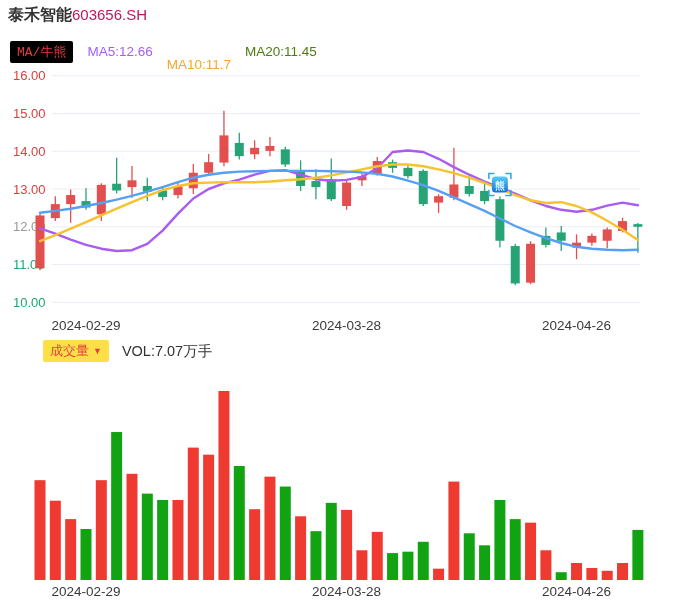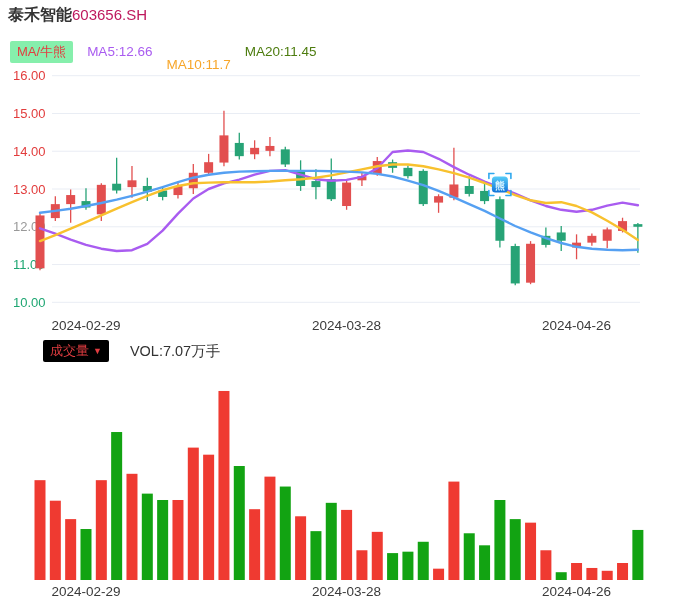--- a/index.html
+++ b/index.html
@@ -4,21 +4,21 @@
 <style>
   html,body{margin:0;padding:0;background:#fff;}
   .stage{position:relative;width:686px;height:606px;background:#fff;overflow:hidden;
          font-family:"Liberation Sans","DejaVu Sans",sans-serif;}
   .hdr{position:absolute;left:8px;top:5px;display:flex;align-items:baseline;}
   .stock-name{font-size:16px;font-weight:bold;color:#333;}
   .stock-code{font-size:15px;color:#be185d;}
   .legend{position:absolute;left:10px;top:31px;display:flex;align-items:center;gap:14px;font-size:13.5px;}
   .chip{display:inline-flex;align-items:center;gap:4px;padding:2px 7px;border-radius:2px;font-size:13px;}
   .vol-hdr{position:absolute;left:43px;top:340px;display:flex;align-items:center;font-size:13px;}
-  .vol-text{margin-left:21px;font-size:14.5px;color:#333;}
+  .vol-text{margin-left:13px;font-size:14.5px;color:#333;}
   .tri{font-size:9px;line-height:1;}
   svg{position:absolute;left:0;top:0;}
   svg text{font-family:"Liberation Sans","DejaVu Sans",sans-serif;}
 </style>
 </head>
 <body>
 
 <div class="stage">
 
   <svg id="chart-svg" width="686" height="606" viewBox="0 0 686 606">
@@ -191,29 +191,29 @@
         <text x="576.55" y="596" font-size="13.5" fill="#3a3a3a" text-anchor="middle">2024-04-26</text>
       </g>
   </svg>
 
   <div class="hdr">
     <span class="stock-name">泰禾智能</span>
     <span class="stock-code">603656.SH</span>
   </div>
 
   <div class="legend">
-    <span class="chip" style="color: rgb(226, 61, 65); background: #86efac;">
+    <span class="chip" style="color: rgb(226, 61, 65); background: #000000; font-family: Liberation Mono, monospace;">
       <span>MA/牛熊</span>
     </span>
     <span style="color: rgb(169, 92, 240);">MA5:12.66</span>
     <span style="color: rgb(247, 166, 42); margin-top: 26px;">MA10:11.7</span>
     <span style="color: #4d7c0f;">MA20:11.45</span>
   </div>
 
   <div class="vol-hdr">
-    <span class="chip" style="color: rgb(226, 61, 65); background: #000000;">
+    <span class="chip" style="color: rgb(226, 61, 65); background: #fde047;">
       <span>成交量</span>
       <span class="tri">▼</span>
     </span>
     <span class="vol-text">VOL:7.07万手</span>
   </div>
 
 </div>
 
 </body></html>

